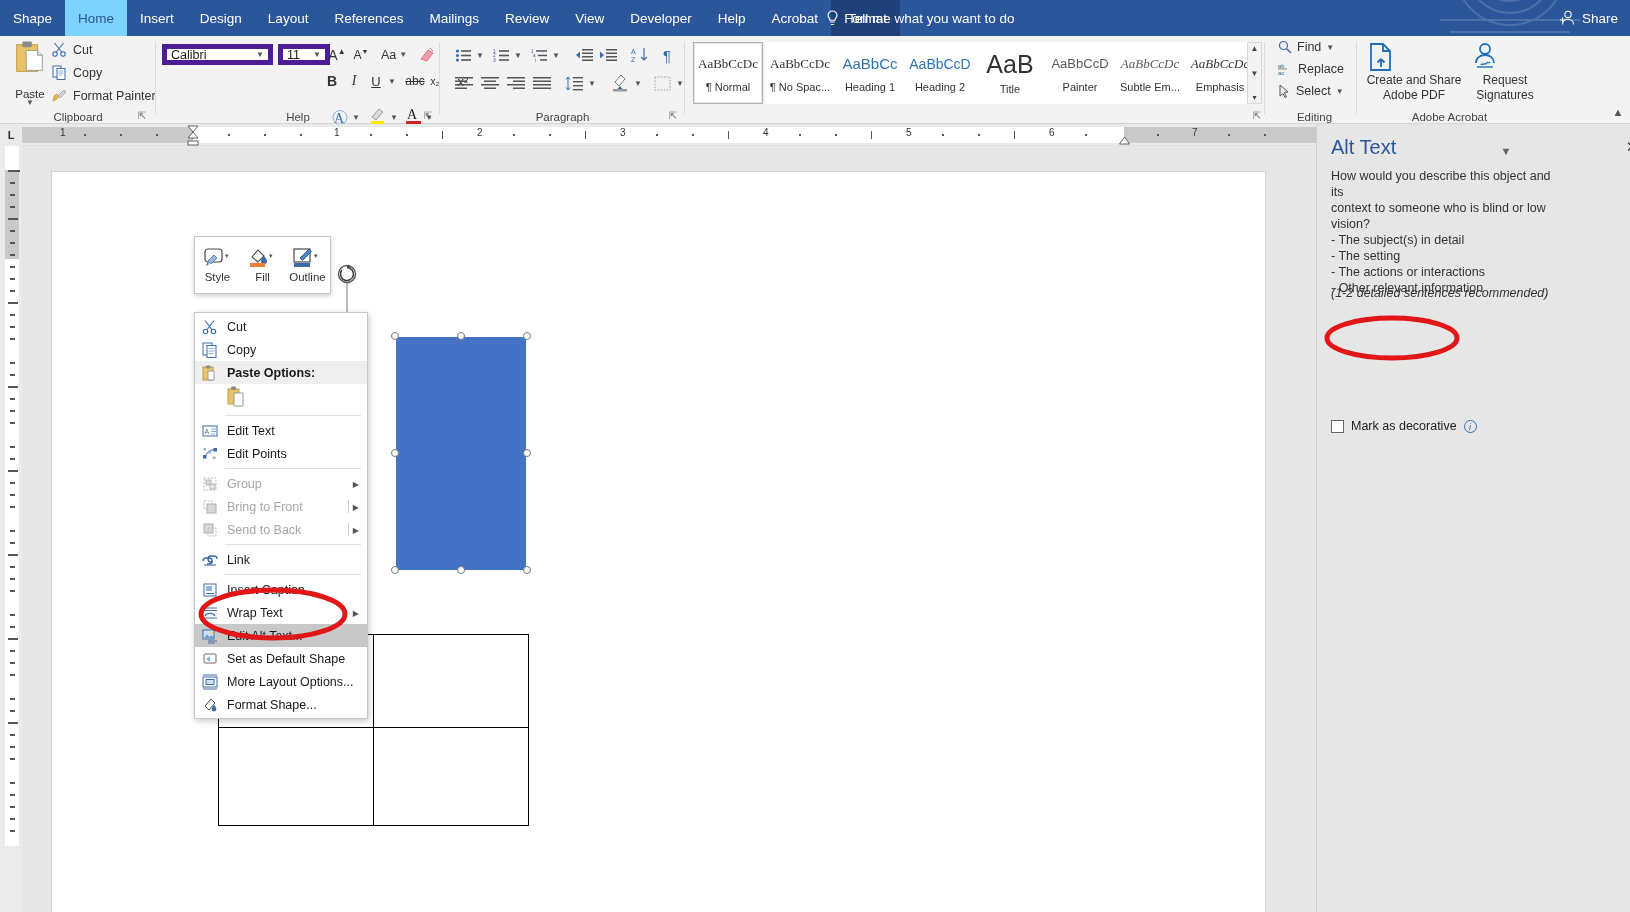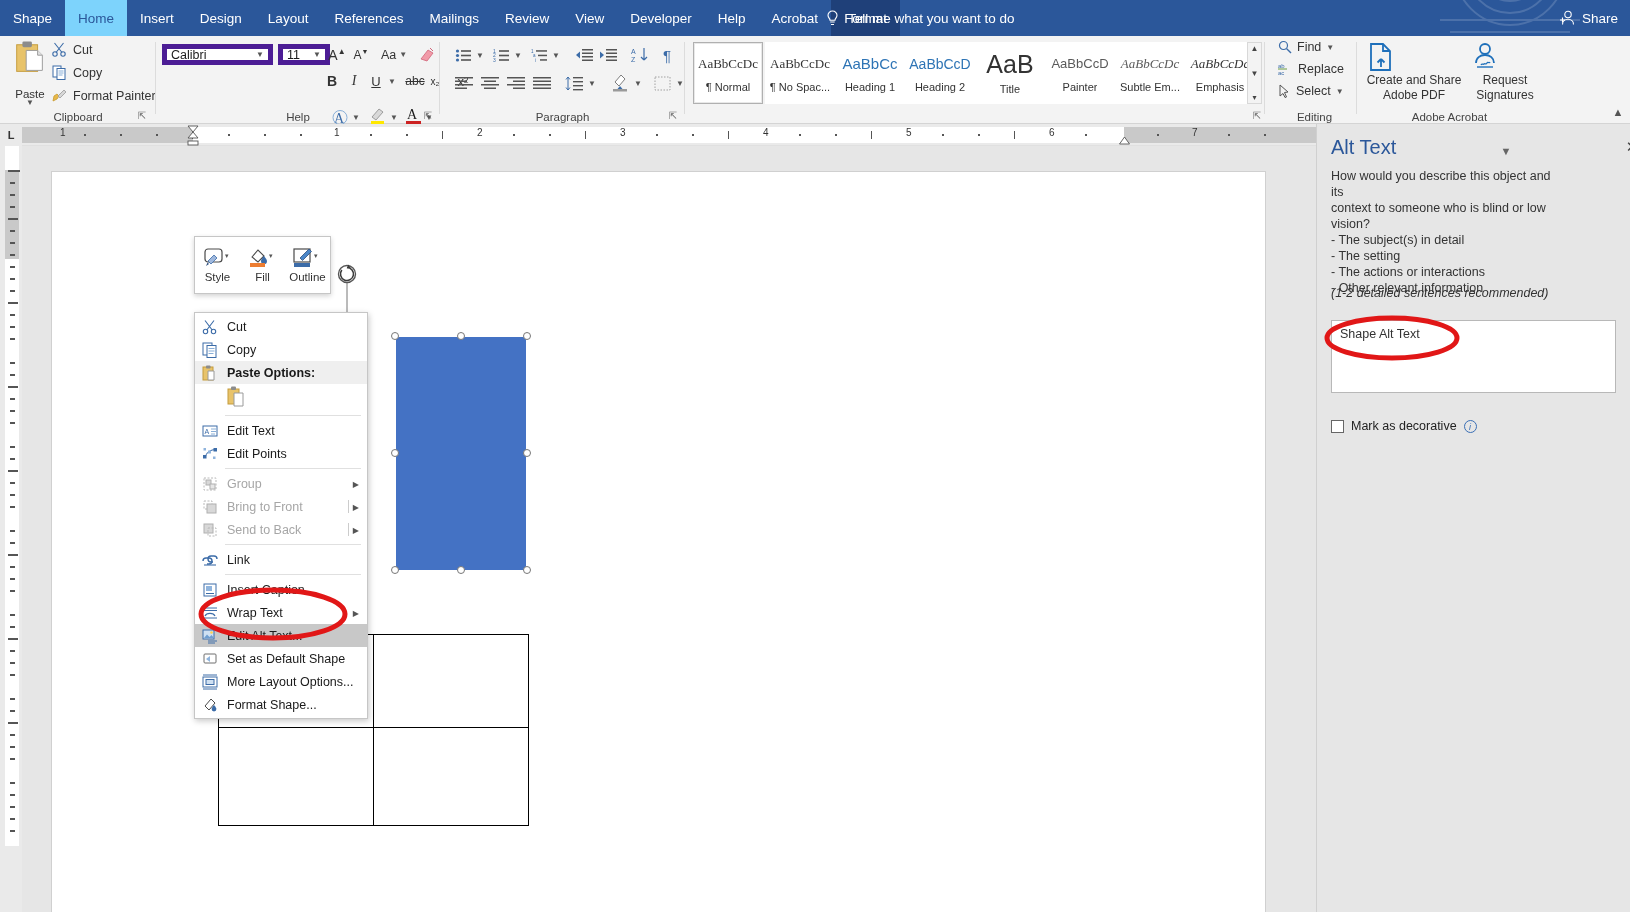--- a/index.html
+++ b/index.html
@@ -1036,21 +1036,20 @@
       <div>context to someone who is blind or low</div>
       <div>vision?</div>
       <div>- The subject(s) in detail</div>
       <div>- The setting</div>
       <div>- The actions or interactions</div>
       <div>- Other relevant information</div>
     </div>
 
     <div class="pane-hint">(1-2 detailed sentences recommended)</div>
 
-    <textarea class="alt-input" placeholder="" style="">Shape Alt Text</textarea>
 
     <div class="chk-row">
       <span class="chk"></span>
       <span>Mark as decorative</span>
       <span class="info-i">i</span>
     </div>
   </div>
 
   <svg class="annot" style="left:196px; top:586px; width:155px; height:56px;">
     <ellipse cx="77" cy="28" rx="72" ry="24" fill="none" stroke="#e11717" stroke-width="5"></ellipse>

